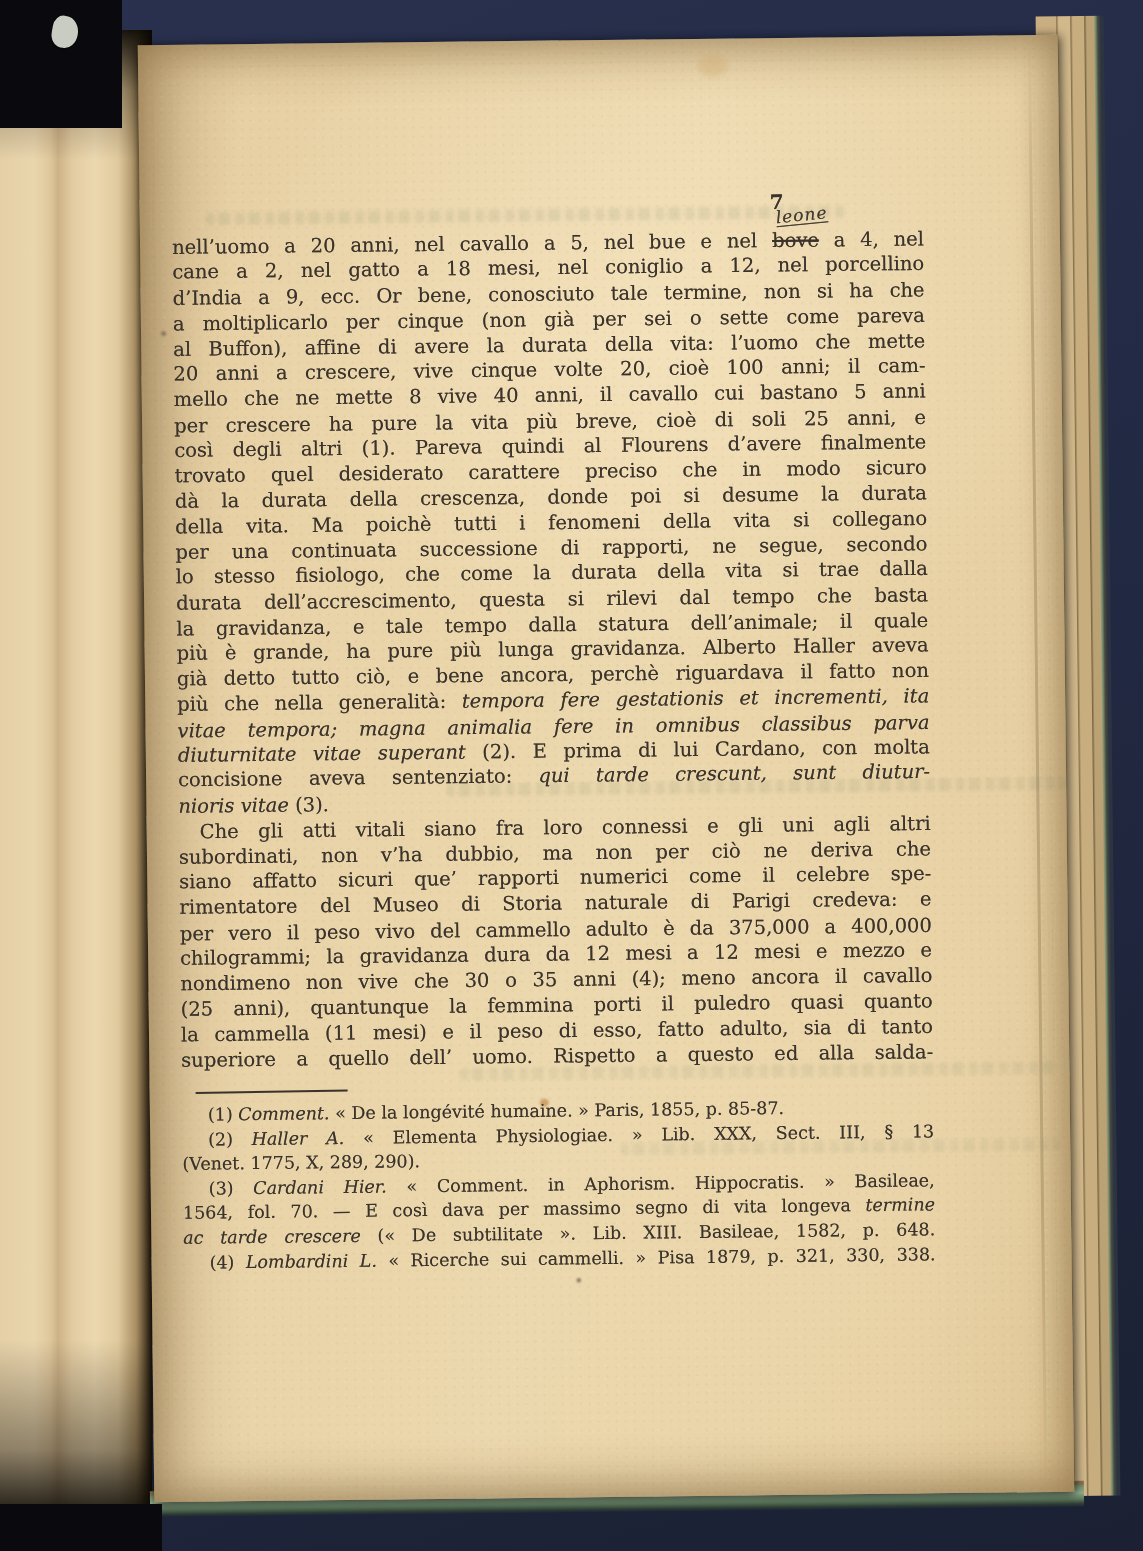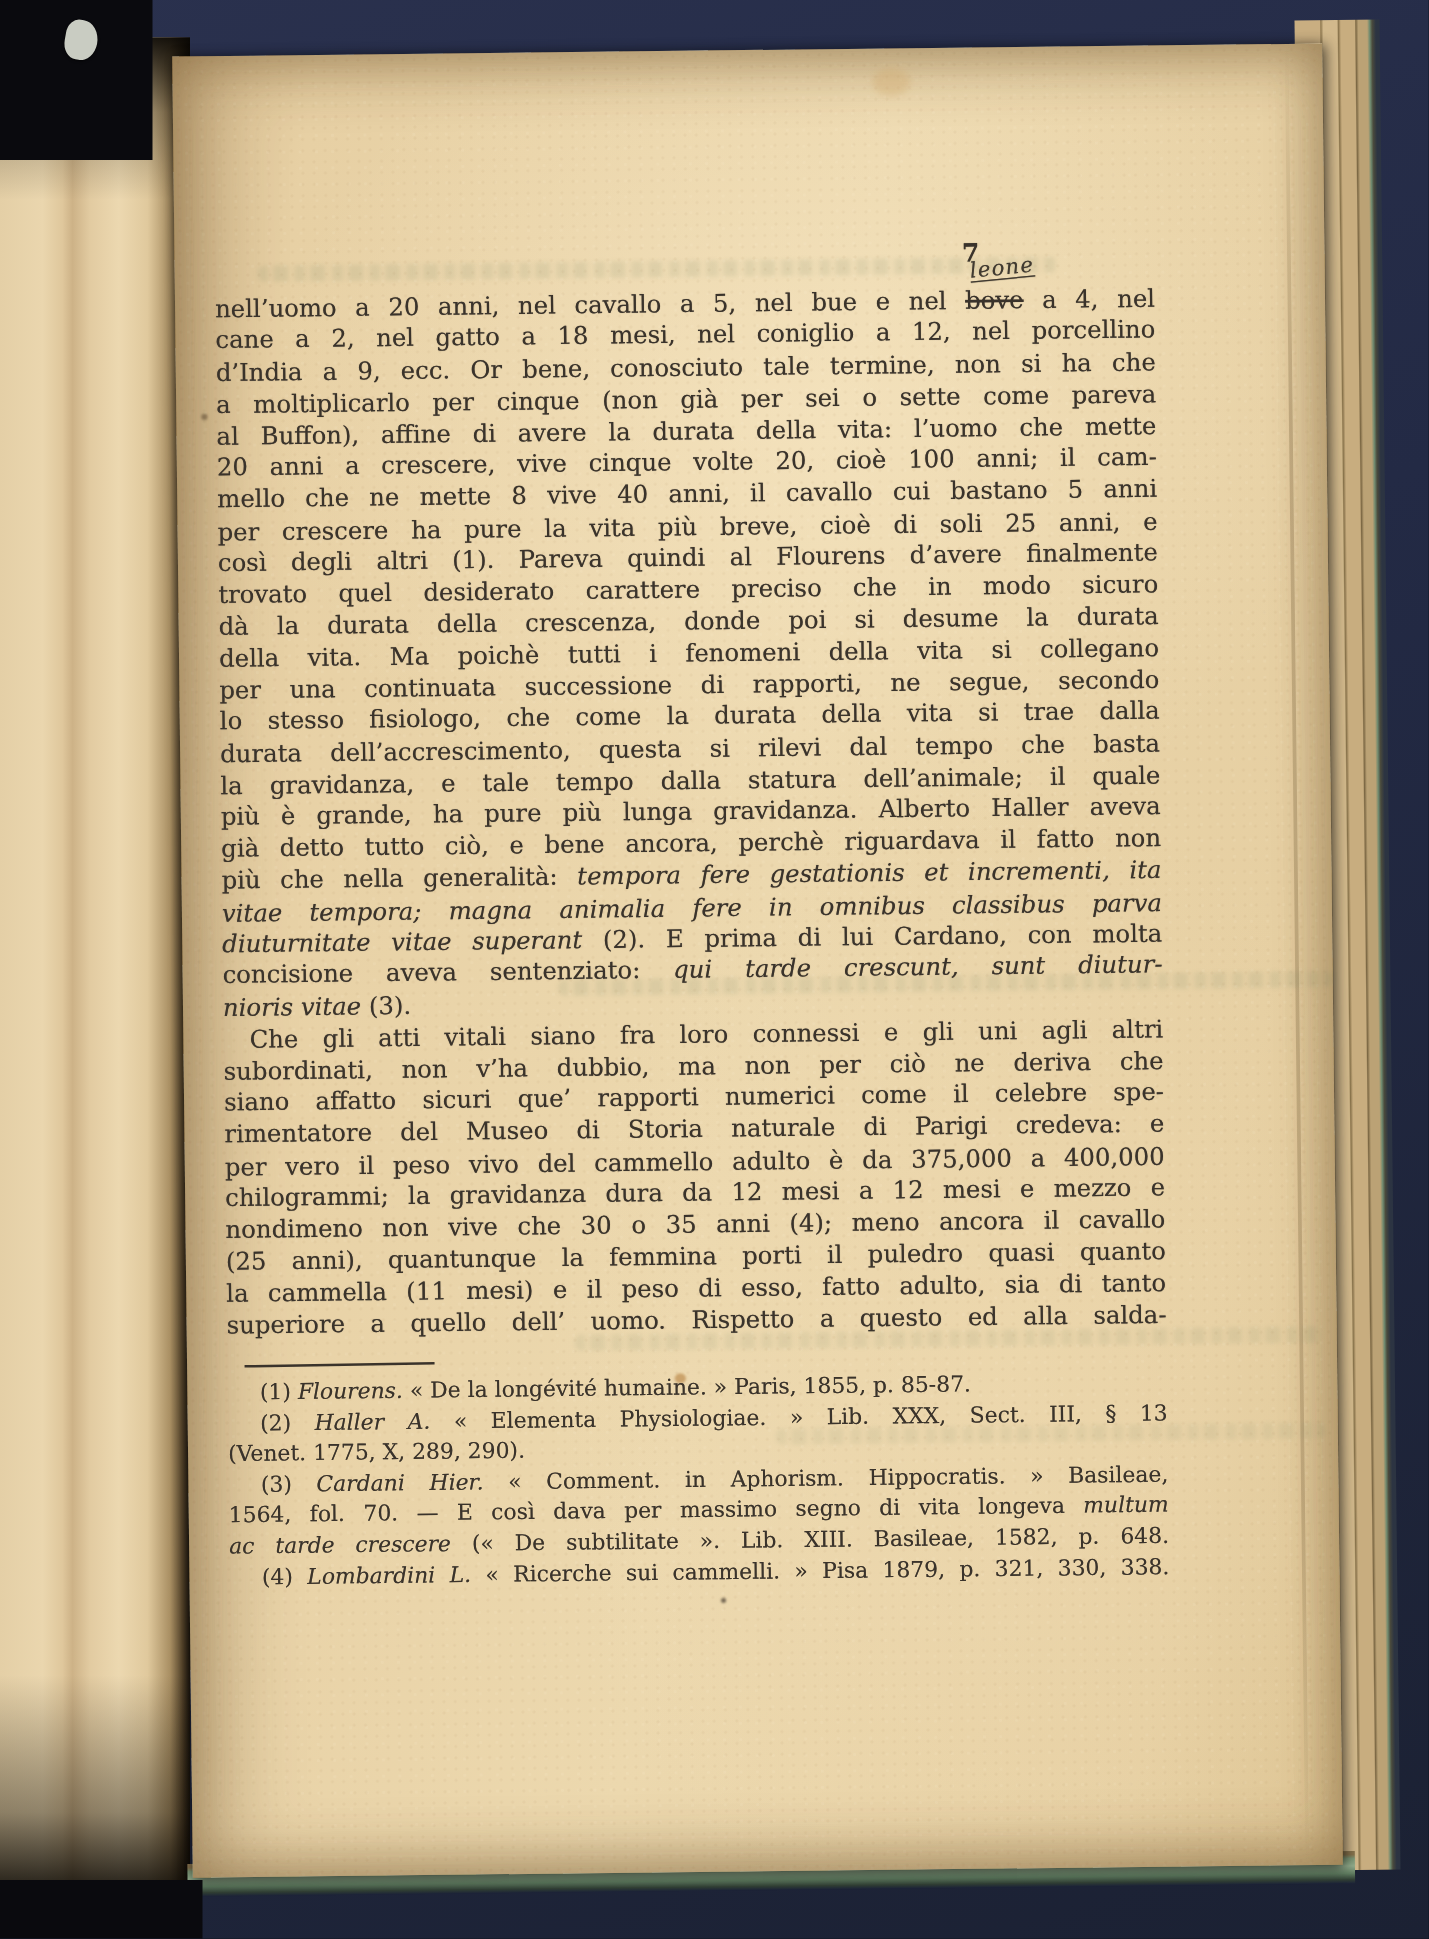--- a/index.html
+++ b/index.html
@@ -132,25 +132,25 @@
           <div class="bline just" style="top: 700.4px;"><span>rimentatore del Museo di Storia naturale di Parigi credeva: e</span></div>
           <div class="bline just" style="top: 725.8px;"><span>per vero il peso vivo del cammello adulto è da 375,000 a 400,000</span></div>
           <div class="bline just" style="top: 751.2px;"><span>chilogrammi; la gravidanza dura da 12 mesi a 12 mesi e mezzo e</span></div>
           <div class="bline just" style="top: 776.6px;"><span>nondimeno non vive che 30 o 35 anni (4); meno ancora il cavallo</span></div>
           <div class="bline just" style="top: 802px;"><span>(25 anni), quantunque la femmina porti il puledro quasi quanto</span></div>
           <div class="bline just" style="top: 827.4px;"><span>la cammella (11 mesi) e il peso di esso, fatto adulto, sia di tanto</span></div>
           <div class="bline just" style="top: 852.8px;"><span>superiore a quello dell’ uomo. Rispetto a questo ed alla salda-</span></div>
         </div>
       <div class="sep"></div>
       <div id="footnote-lines">
-          <div class="fline ind" style="top: 908px;"><span>(1) </span><span class="i">Flourens.</span><span> « De la longévité humaine. » Paris, 1855, p. 85-87.</span></div>
+          <div class="fline ind" style="top: 908px;"><span>(1) </span><span class="i">Comment.</span><span> « De la longévité humaine. » Paris, 1855, p. 85-87.</span></div>
           <div class="fline just ind" style="top: 932.6px;"><span>(2) </span><span class="i">Haller A.</span><span> « Elementa Physiologiae. » Lib. XXX, Sect. III, § 13</span></div>
           <div class="fline" style="top: 957.2px;"><span>(Venet. 1775, X, 289, 290).</span></div>
           <div class="fline just ind" style="top: 981.8px;"><span>(3) </span><span class="i">Cardani Hier.</span><span> « Comment. in Aphorism. Hippocratis. » Basileae,</span></div>
-          <div class="fline just" style="top: 1006.4px;"><span>1564, fol. 70. — E così dava per massimo segno di vita longeva </span><span class="i">multum</span></div>
+          <div class="fline just" style="top: 1006.4px;"><span>1564, fol. 70. — E così dava per massimo segno di vita longeva </span><span class="i">termine</span></div>
           <div class="fline just" style="top: 1031px;"><span class="i">ac tarde crescere</span><span> (« De subtilitate ». Lib. XIII. Basileae, 1582, p. 648.</span></div>
           <div class="fline just ind" style="top: 1055.6px;"><span>(4) </span><span class="i">Lombardini L.</span><span> « Ricerche sui cammelli. » Pisa 1879, p. 321, 330, 338.</span></div>
         </div>
     </div>
   </div>
 
   <div class="binding-top"></div>
   <div class="paper-scrap"></div>
   <div class="binding-bottom"></div>
 </div>

